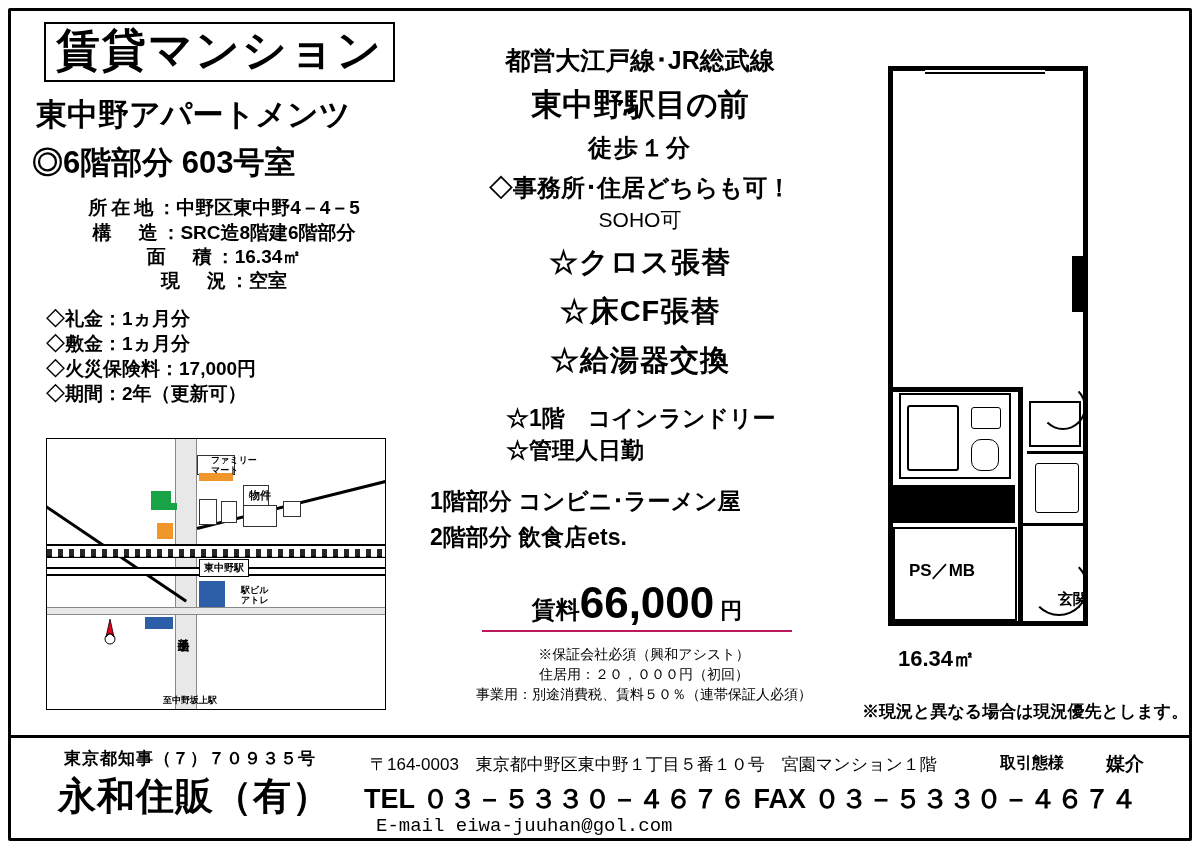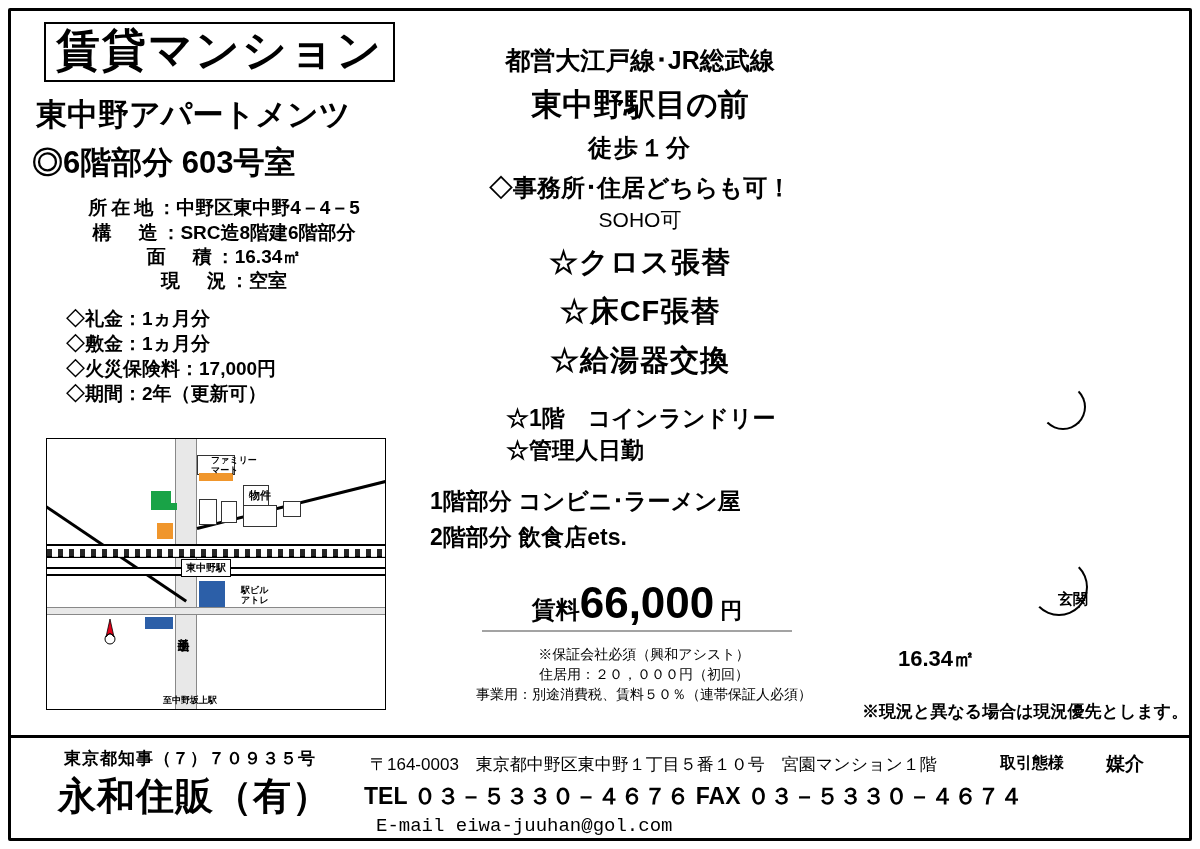--- a/index.html
+++ b/index.html
@@ -68,21 +68,21 @@
     margin-top: 12px;
     margin-left: 28px;
     font-size: 19px;
     font-weight: 700;
     line-height: 1.28;
   }
   .spec-row { white-space: nowrap; text-align: center; }
   .spec-label { letter-spacing: 4px; }
   .cond-list {
     margin-top: 12px;
-    margin-left: 36px;
+    margin-left: 16px;
     font-size: 19px;
     font-weight: 700;
     line-height: 1.32;
   }
   .cond-row { white-space: nowrap; }
 
   
   .map-box {
     position: absolute;
     left: 46px; top: 438px;
@@ -249,21 +249,21 @@
     font-size: 23px;
     font-weight: 700;
     line-height: 1.55;
   }
   .floor-list .fl-label { font-size: 23px; font-weight: 700; }
   .rent-row {
     margin-top: 22px;
     display: flex;
     align-items: baseline;
     justify-content: center;
-    border-bottom: 2px solid #a3a3a3;
+    border-bottom: 2px solid #be185d;
     width: 310px;
     margin-left: 62px;
     padding-bottom: 2px;
   }
   .rent-label { font-size: 24px; font-weight: 700; }
   .rent-value { font-size: 44px; font-weight: 700; letter-spacing: 0px; }
   .rent-unit { font-size: 22px; font-weight: 700; margin-left: 6px; }
   .notes {
     margin-top: 12px;
     text-align: center;
@@ -350,21 +350,21 @@
   }
   .addr {
     position: absolute;
     left: 370px; top: 18px;
     font-size: 17px; font-weight: 400;
     white-space: nowrap;
   }
   .tel {
     position: absolute;
     left: 364px; top: 46px;
-    font-size: 23px; font-weight: 700;
+    font-size: 27px; font-weight: 700;
     letter-spacing: 0px;
     white-space: nowrap;
   }
   .email {
     position: absolute;
     left: 376px; top: 80px;
     font-size: 19px; font-weight: 400;
     font-family: "Liberation Mono", monospace;
     white-space: nowrap;
   }
@@ -435,21 +435,21 @@
 
     <div class="map-bldg" style="left:196px; top:46px; width:26px; height:30px;"></div>
     <div class="map-label" style="left:190px; top:50px; font-size:11px;">物件</div>
 
     <div class="map-bldg" style="left:152px; top:60px; width:18px; height:26px;"></div>
     <div class="map-bldg" style="left:174px; top:62px; width:16px; height:22px;"></div>
     <div class="map-orange" style="left:110px; top:84px; width:16px; height:16px;"></div>
     <div class="map-bldg" style="left:196px; top:66px; width:34px; height:22px;"></div>
     <div class="map-bldg" style="left:236px; top:62px; width:18px; height:16px;"></div>
 
-    <div class="map-station" style="left:134px; top:120px;">
+    <div class="map-station" style="left:152px; top:120px;">
       <span>東中野駅</span>
     </div>
 
     <div class="map-blue" style="left:152px; top:142px; width:26px; height:26px;"></div>
     <div class="map-label" style="left:182px; top:146px;">駅ビル<br>アトレ</div>
 
     <div class="map-blue" style="left:98px; top:178px; width:28px; height:12px;"></div>
 
     <div class="map-label-v" style="left:130px; top:190px;">山手通り</div>
     <div class="map-label" style="left:104px; top:256px;">至中野坂上駅</div>
@@ -494,20 +494,45 @@
     </div>
 
     <div class="notes">
       <div>※保証会社必須（興和アシスト）</div>
       <div>住居用：２０，０００円（初回）</div>
       <div>事業用：別途消費税、賃料５０％（連帯保証人必須）</div>
     </div>
   </div>
 
   <div class="plan-wrap">
+    <div class="plan-outer">
+      <div class="plan-window"></div>
+
+      <div class="blk" style="right:-5px; top:185px; width:16px; height:56px;"></div>
+
+      <div class="wline" style="left:0; top:316px; width:130px; height:5px;"></div>
+      <div class="wline" style="left:125px; top:316px; width:5px; height:235px;"></div>
+
+      <div class="unit-box" style="left:6px; top:322px; width:112px; height:86px;">
+        <div class="unit-box" style="left:6px; top:10px; width:52px; height:66px; border-radius:3px;"></div>
+        <div class="sink-lines" style="left:70px; top:12px; width:30px; height:22px; border-radius:3px;"></div>
+        <div class="sink-lines" style="left:70px; top:44px; width:28px; height:32px; border-radius:10px;"></div>
+      </div>
+
+      <div class="blk" style="left:0; top:414px; width:122px; height:38px;"></div>
+
+      <div class="unit-box" style="left:0; top:456px; width:124px; height:94px;"></div>
+      <div class="plan-label" style="left:16px; top:488px;">PS／MB</div>
+
+      <div class="unit-box" style="left:136px; top:330px; width:52px; height:46px;"></div>
+      <div class="sink-lines" style="left:142px; top:392px; width:44px; height:50px; border-radius:3px;"></div>
+      <div class="wline" style="left:134px; top:380px; width:56px; height:3px;"></div>
+
+      <div class="wline" style="left:130px; top:452px; width:60px; height:3px;"></div>
+    </div>
 
     <div class="door-arc" style="left:150px; top:492px; width:58px; height:58px;"></div>
     <div class="door-arc" style="left:160px; top:318px; width:46px; height:46px;"></div>
 
     <div class="plan-label" style="left:178px; top:524px; font-size:15px;">玄関</div>
 
     <div class="plan-area">16.34㎡</div>
   </div>
 
   <div class="plan-note">※現況と異なる場合は現況優先とします。</div>

